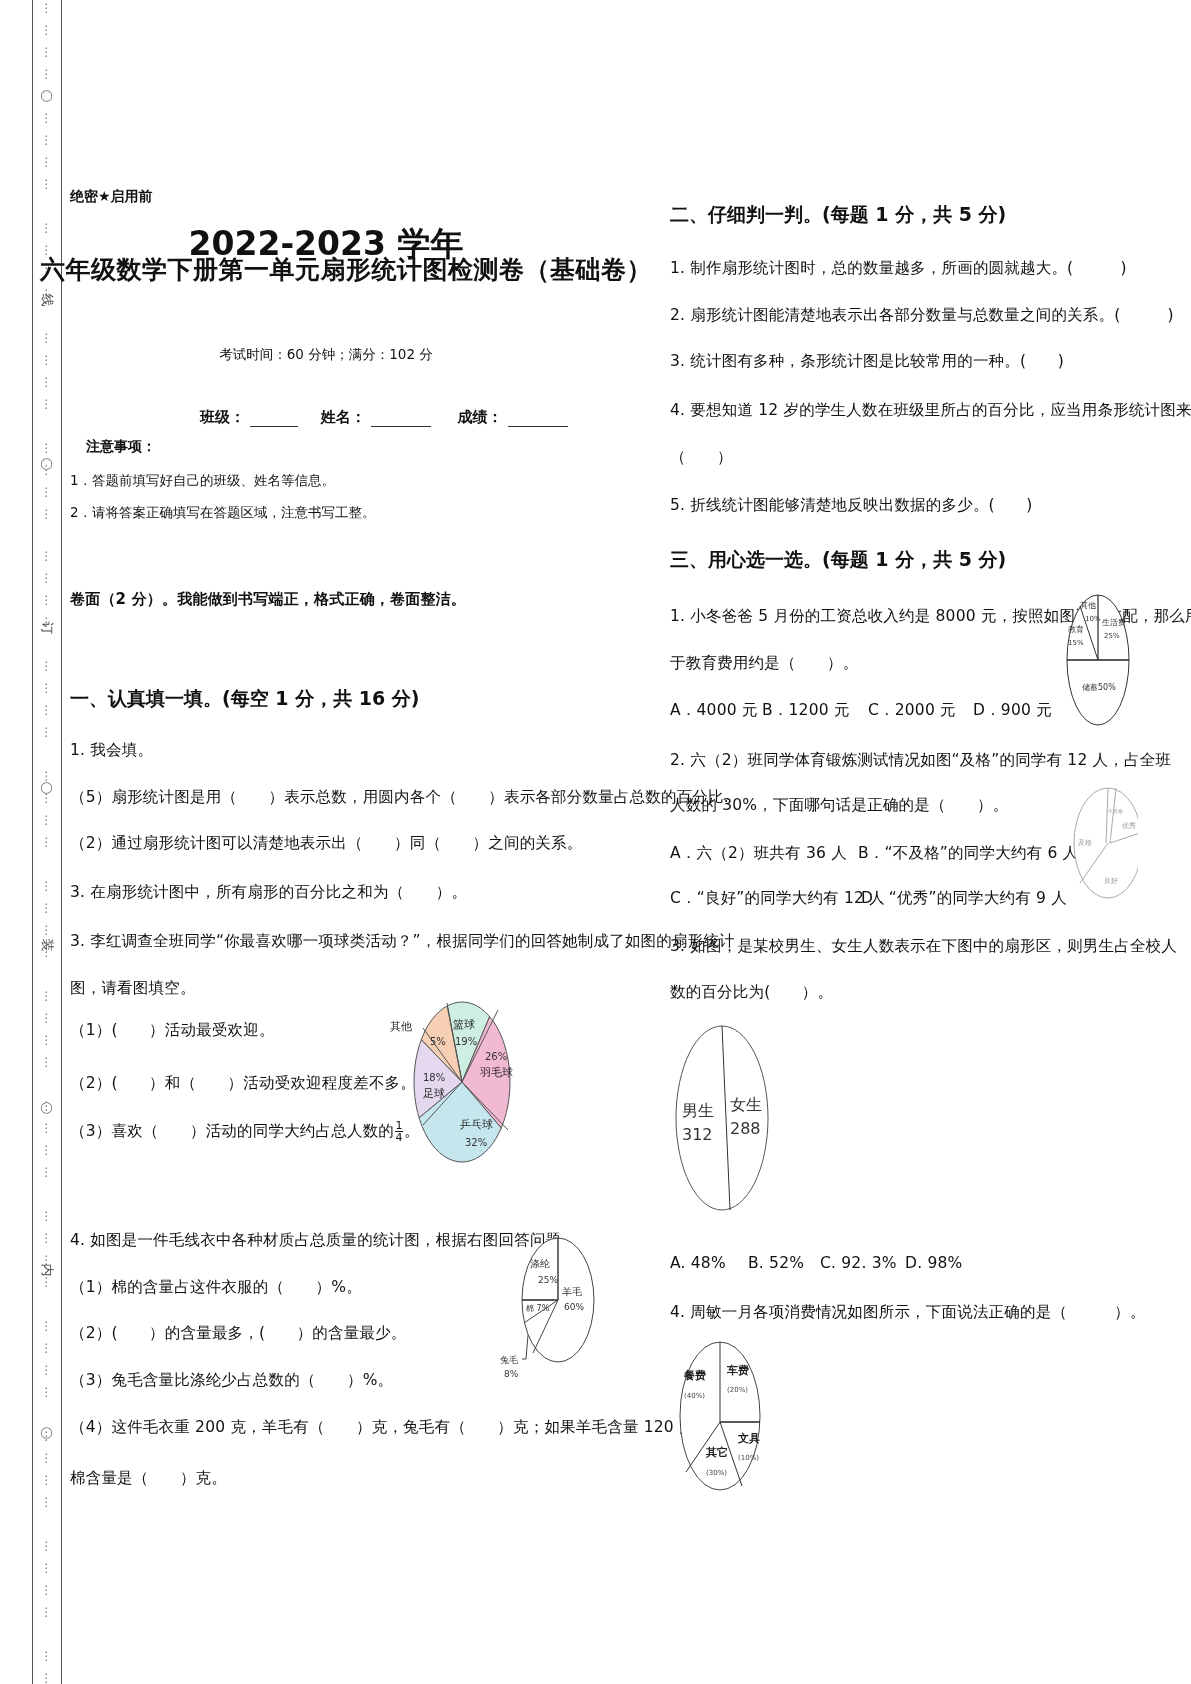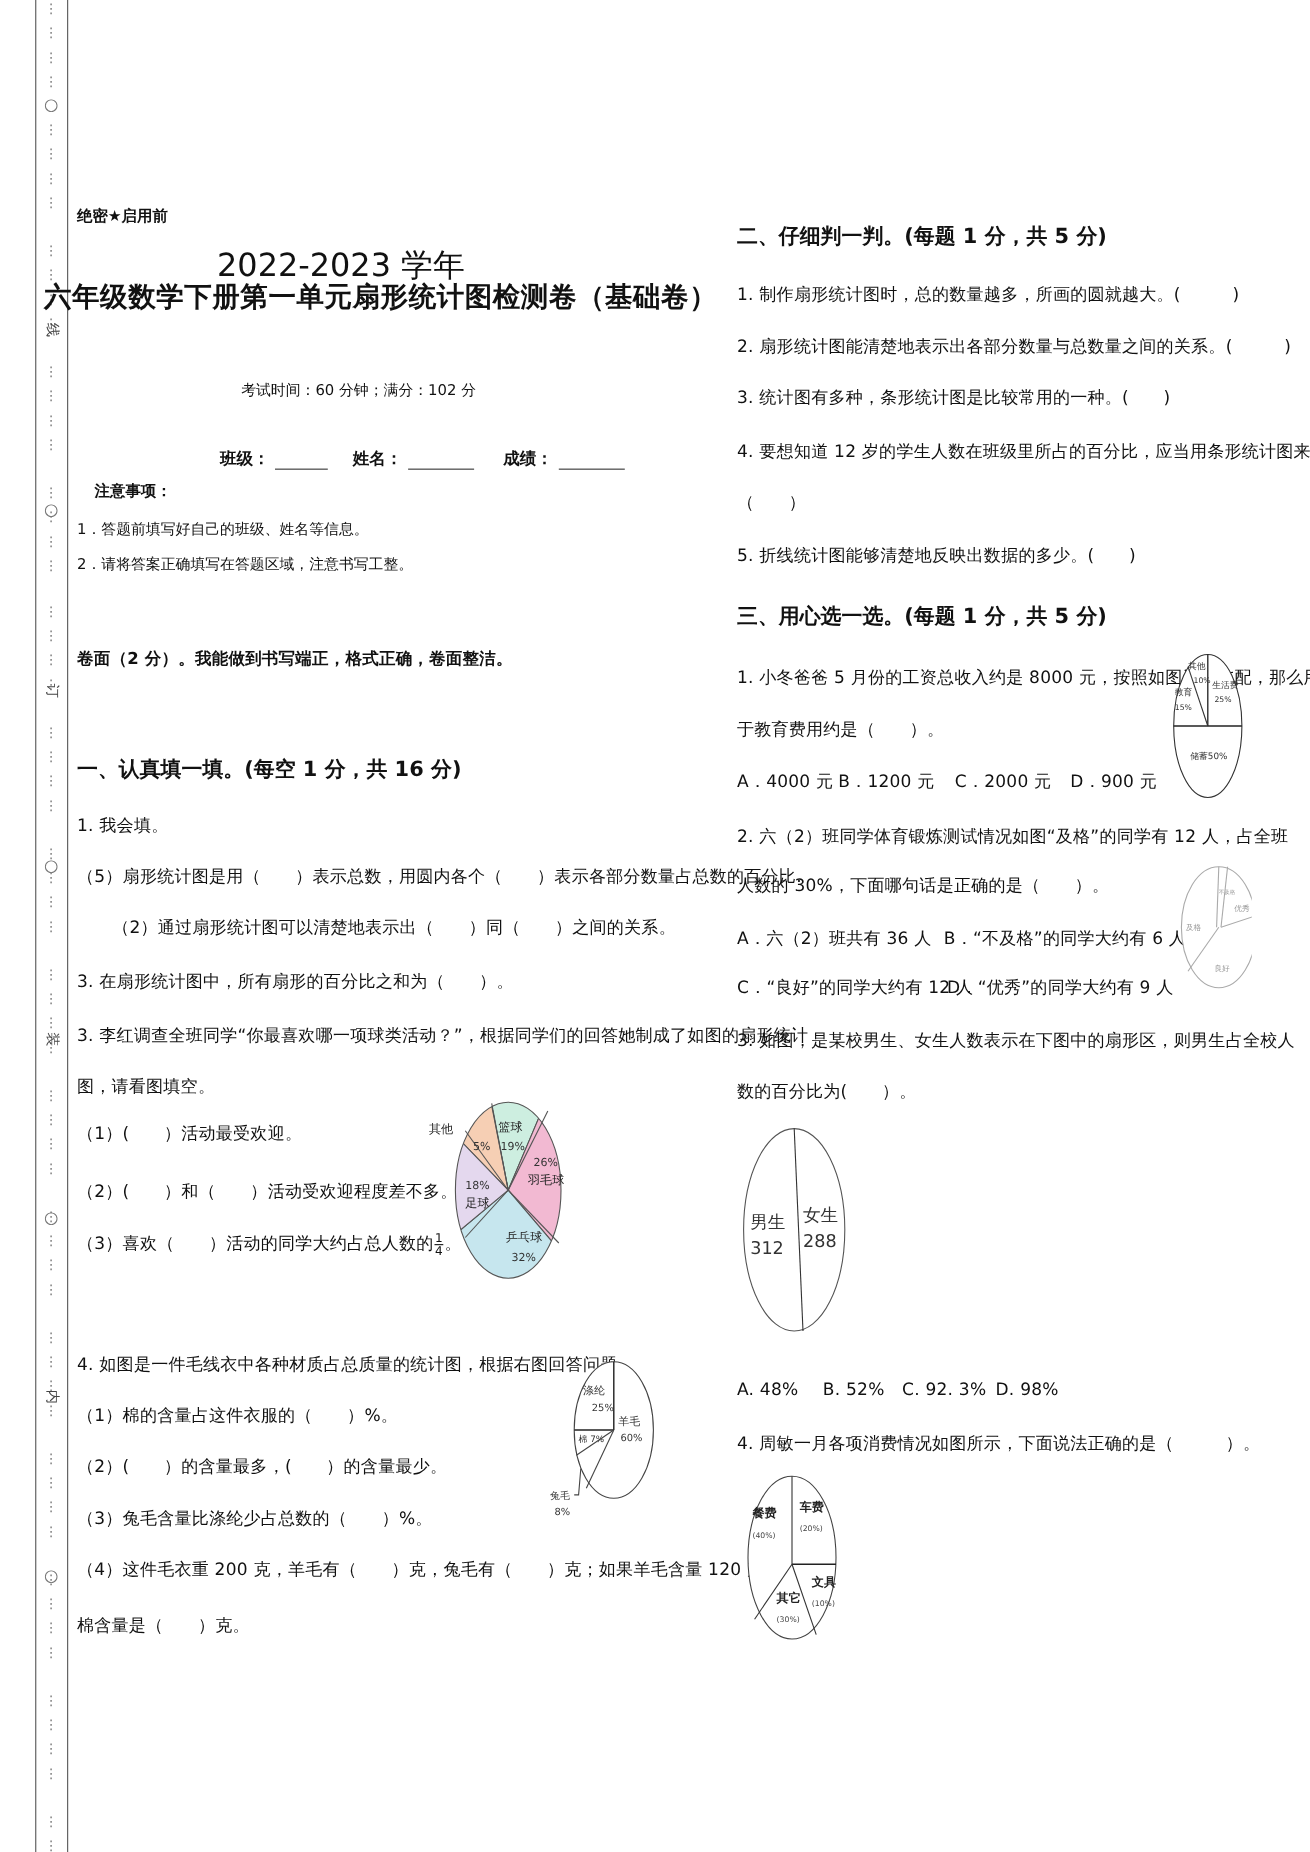--- a/index.html
+++ b/index.html
@@ -9,21 +9,21 @@
   
   .strip-line{position:absolute;top:0;bottom:0;width:1px;background:#555;}
   .strip-marks{position:absolute;left:32px;width:29px;top:0;height:1684px;}
   .mark{position:absolute;left:0;width:29px;text-align:center;color:#777;font-size:13px;line-height:14px;}
   .mark.dots{font-size:12px;letter-spacing:0;}
   .mark.circle{font-size:15px;}
   .mark.char{font-size:13px;color:#444;transform:rotate(90deg);}
   .t{font-size:15.5px;letter-spacing:0.2px;}
   .b{font-weight:bold;}
   .h-small{font-size:14px;font-weight:bold;}
-  .title1{font-size:29px;font-weight:normal;}
+  .title1{font-size:33px;font-weight:bold;margin-left:16px;}
   .title2{font-size:25px;font-weight:bold;letter-spacing:0.5px;}
   .sec{font-size:19px;font-weight:bold;}
   .info{font-size:13.5px;}
   .blank{display:inline-block;border-bottom:1px solid #333;height:14px;vertical-align:bottom;}
   .field{font-size:15px;font-weight:bold;}
   .frac{display:inline-flex;flex-direction:column;align-items:center;font-size:11px;line-height:11px;vertical-align:middle;margin:0 1px;}
   .frac .bar{border-top:1px solid #111;width:8px;}
   svg text{font-family:"DejaVu Sans","Liberation Sans",sans-serif;}
 </style>
 </head>
@@ -124,21 +124,21 @@
 </div>
 
 <div class="abs h-small" style="left:86px;top:438px;">注意事项：</div>
 <div class="abs info" style="left:70px;top:472px;">1．答题前填写好自己的班级、姓名等信息。</div>
 <div class="abs info" style="left:70px;top:504px;">2．请将答案正确填写在答题区域，注意书写工整。</div>
 <div class="abs t b" style="left:70px;top:590px;font-size:15px;">卷面（2 分）。我能做到书写端正，格式正确，卷面整洁。</div>
 
 <div class="abs sec" style="left:70px;top:686px;">一、认真填一填。(每空 1 分，共 16 分)</div>
 <div class="abs t" style="left:70px;top:740px;">1. 我会填。</div>
 <div class="abs t" style="left:70px;top:787px;">（5）扇形统计图是用（　　）表示总数，用圆内各个（　　）表示各部分数量占总数的百分比.</div>
-<div class="abs t" style="left:70px;top:833px;margin-left:32px;">（2）通过扇形统计图可以清楚地表示出（　　）同（　　）之间的关系。</div>
+<div class="abs t" style="left:70px;top:833px;">（2）通过扇形统计图可以清楚地表示出（　　）同（　　）之间的关系。</div>
 <div class="abs t" style="left:70px;top:882px;">3. 在扇形统计图中，所有扇形的百分比之和为（　　）。</div>
 <div class="abs t" style="left:70px;top:931px;">3. 李红调查全班同学“你最喜欢哪一项球类活动？”，根据同学们的回答她制成了如图的扇形统计</div>
 <div class="abs t" style="left:70px;top:978px;">图，请看图填空。</div>
 <div class="abs t" style="left:70px;top:1004px;margin-top:16px;">（1）(　　）活动最受欢迎。</div>
 <div class="abs t" style="left:70px;top:1073px;">（2）(　　）和（　　）活动受欢迎程度差不多。</div>
 <div class="abs t" style="left:70px;top:1120px;">
   <span>（3）喜欢（　　）活动的同学大约占总人数的</span><span class="frac">
       <span>1</span>
       <span class="bar"></span>
       <span>4</span>

